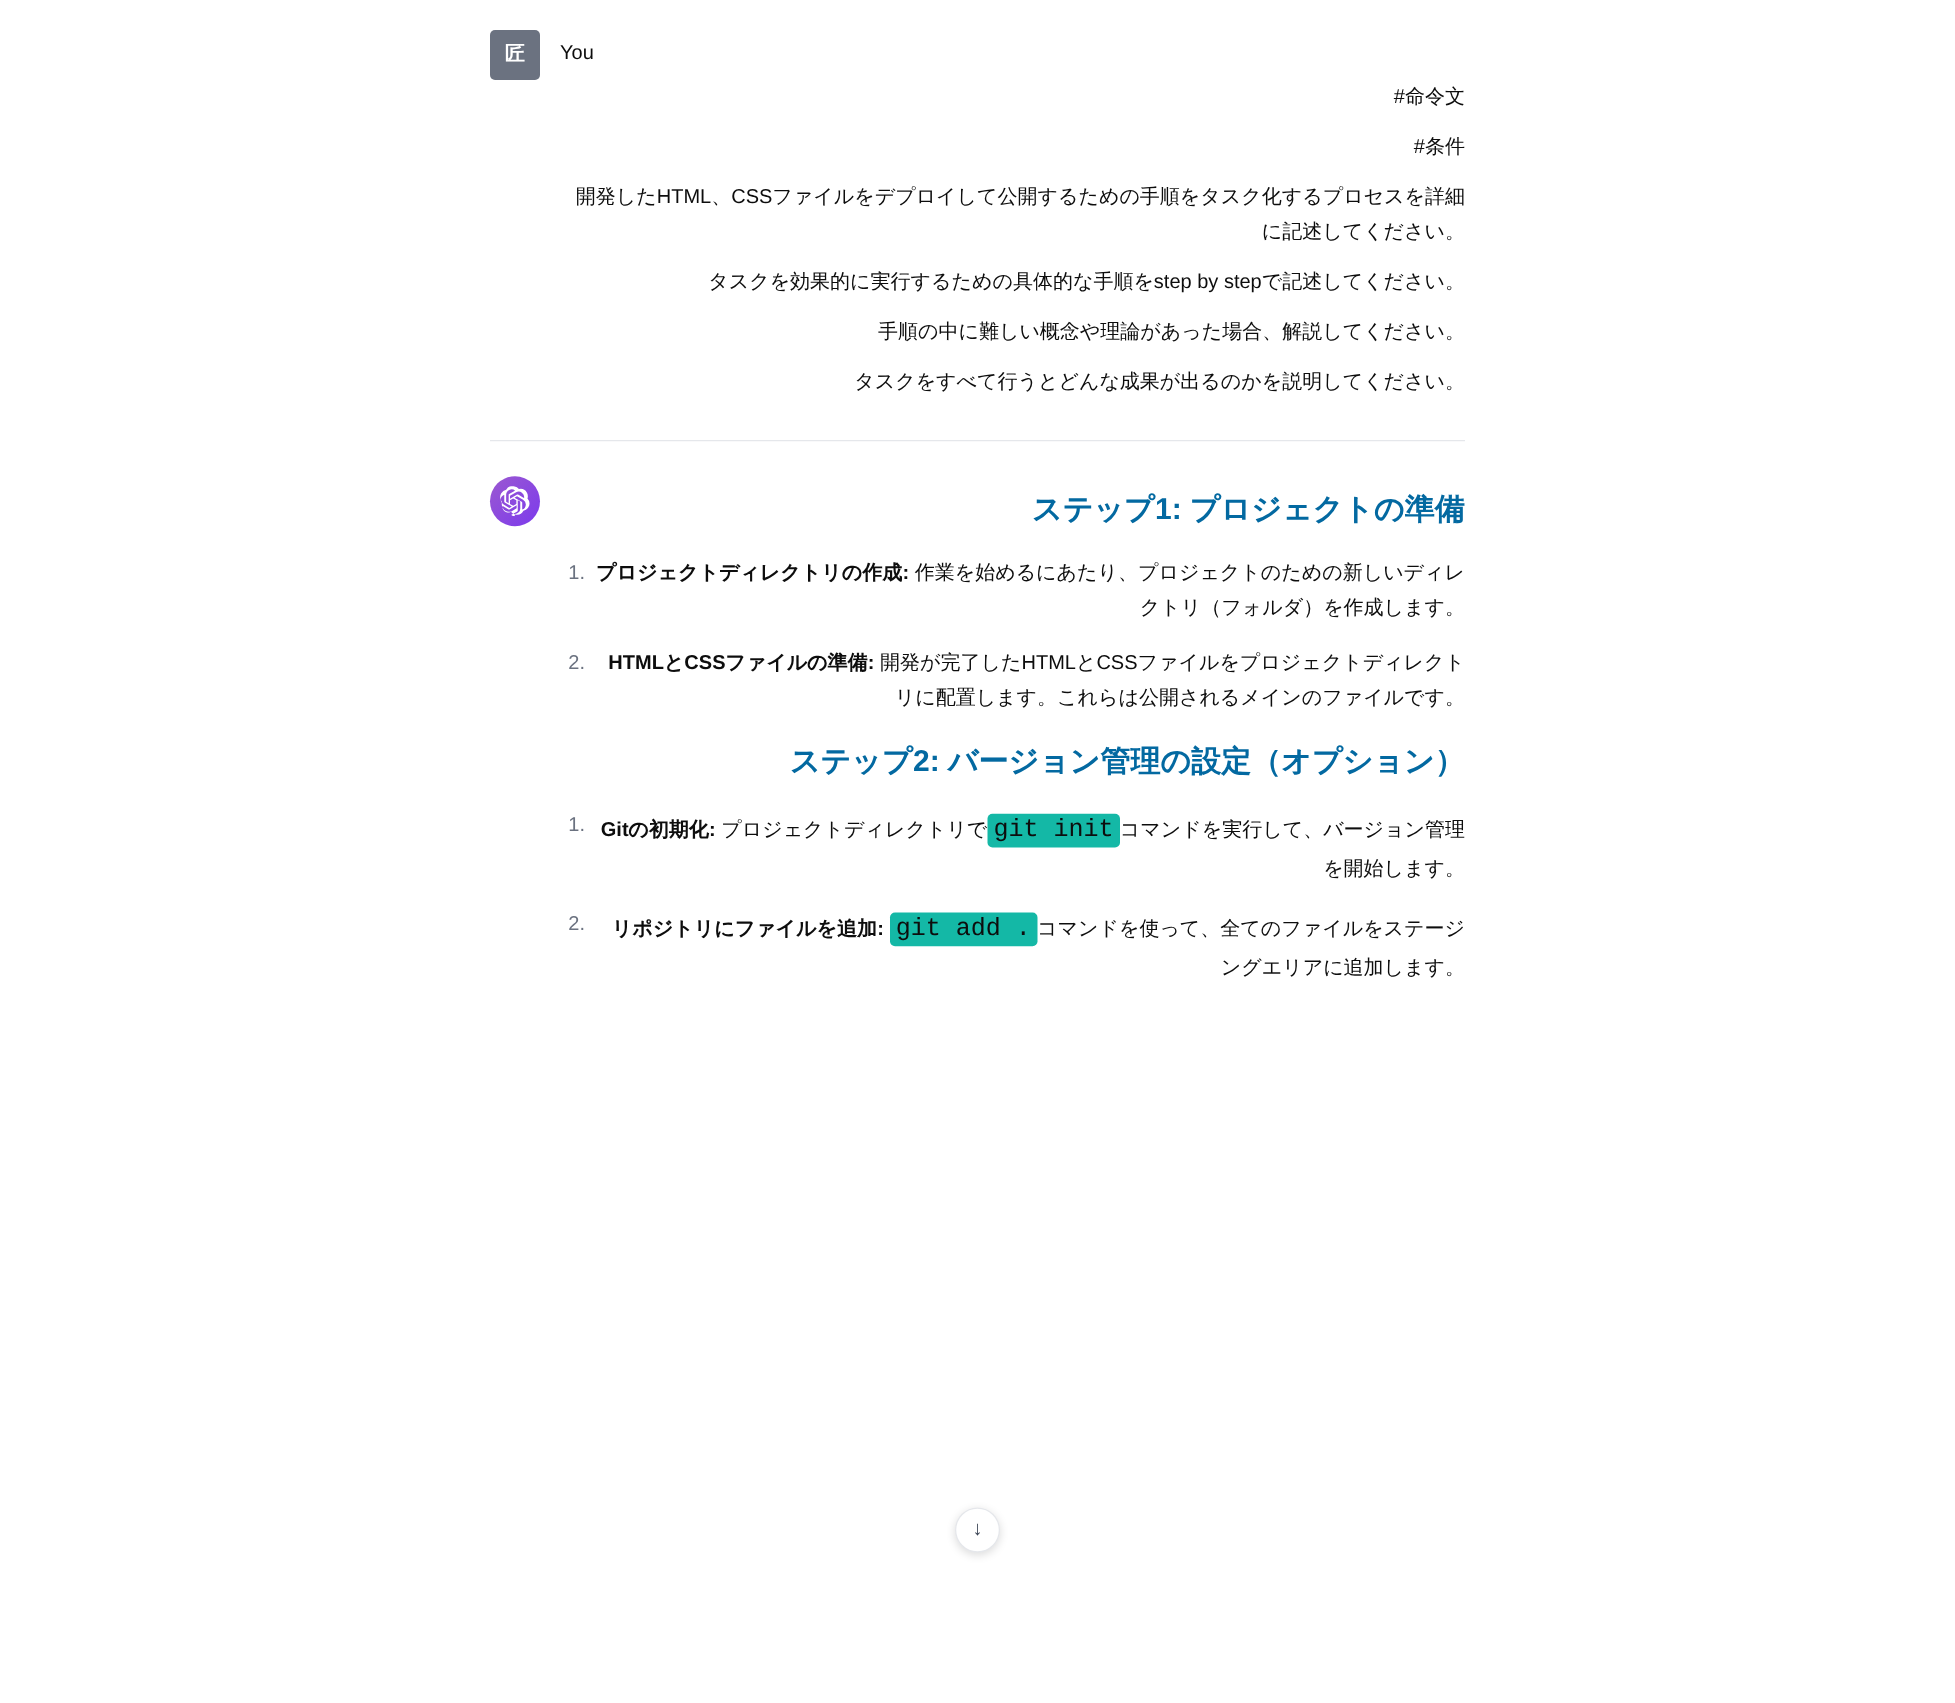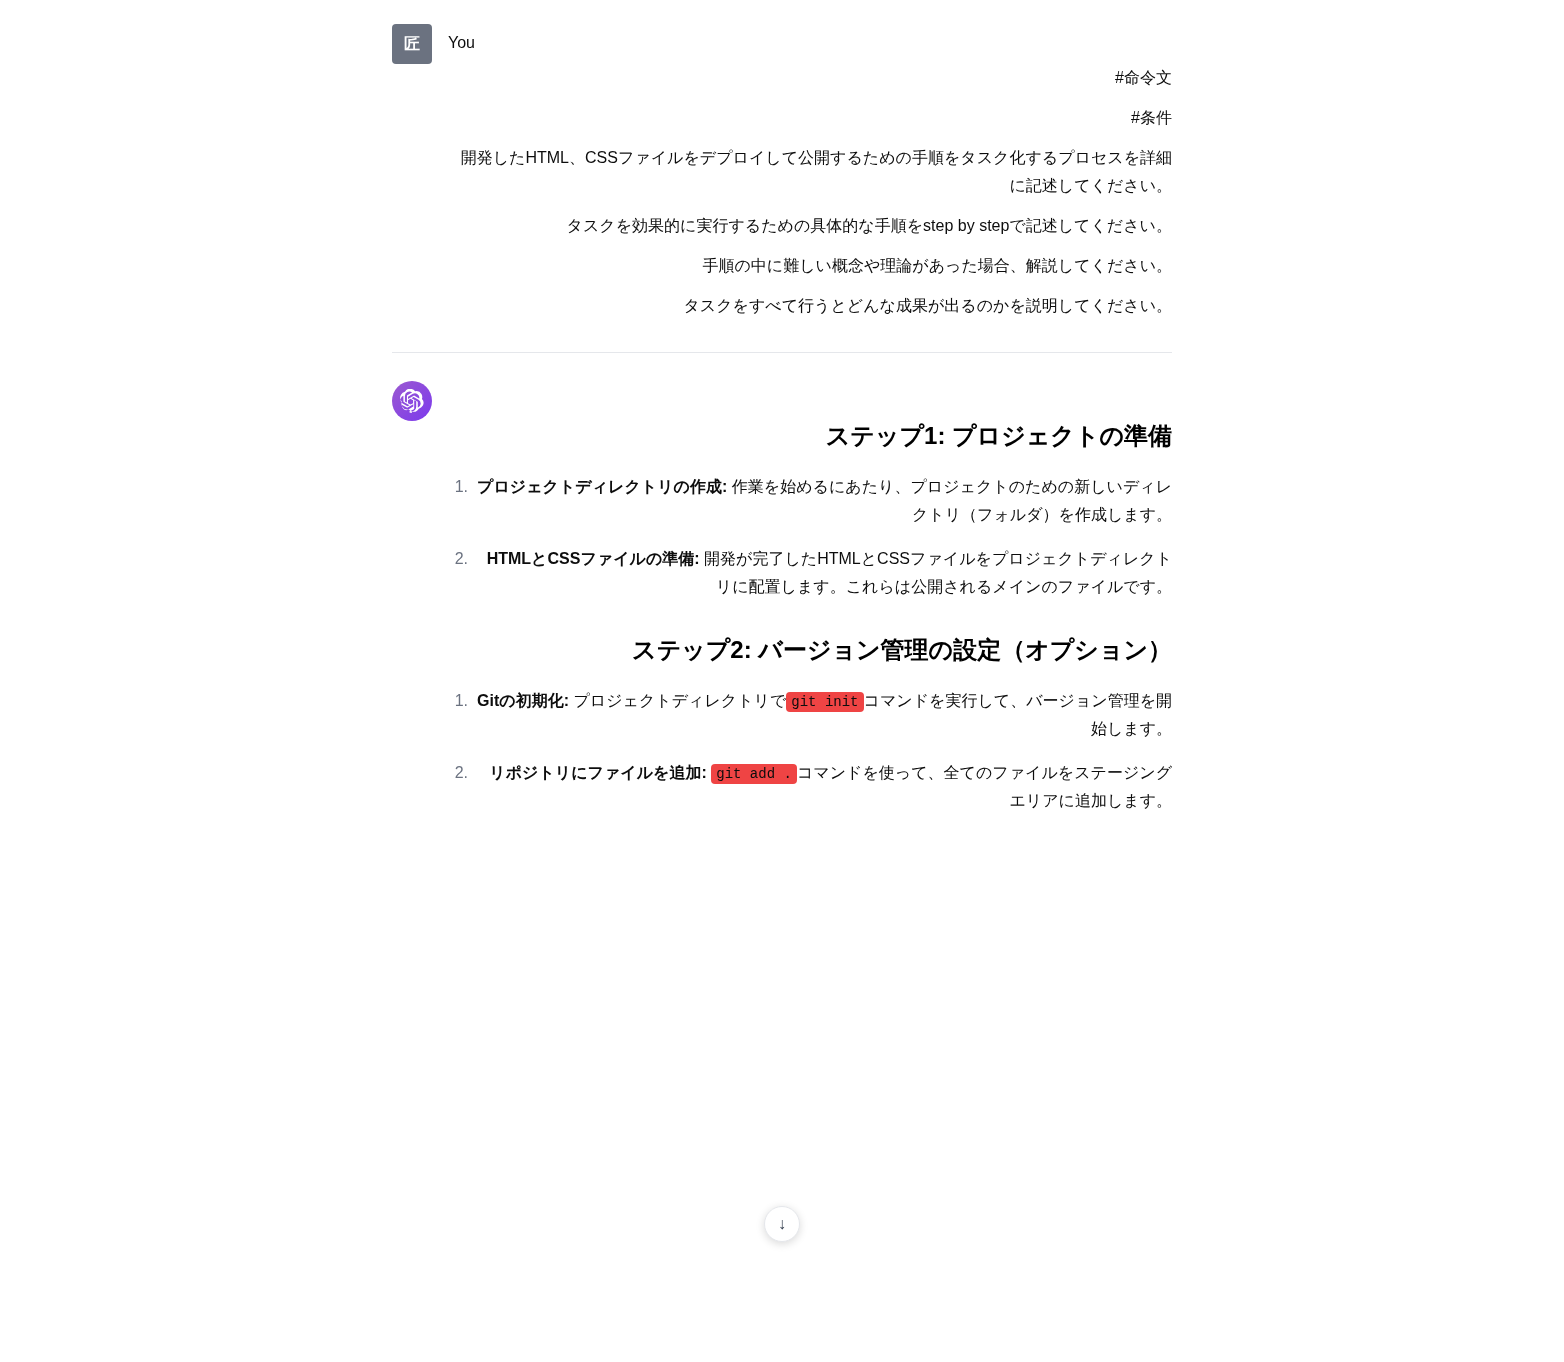--- a/index.html
+++ b/index.html
@@ -85,23 +85,22 @@
     }
 
     .message-text p:last-child {
       margin-bottom: 0;
       font-family: Liberation Serif, serif;
     }
 
     .section-heading {
       font-size: 24px;
       font-weight: 700;
-      margin-top: 28px;
       margin-bottom: 16px;
-      color: #000000;
+      color: #0369a1;
     }
 
     .numbered-list {
       list-style: none;
       margin: 0;
       padding: 0;
       counter-reset: list-counter;
     }
 
     .numbered-list li {
@@ -127,24 +126,24 @@
       flex: 1;
     }
 
     .list-item-content strong {
       font-weight: 700;
       margin-top: 32px;
     }
 
     code {
       font-family: 'SFMono-Regular', Consolas, 'Liberation Mono', Menlo, monospace;
-      background-color: #ef4444;
+      background-color: #14b8a6;
       padding: 2px 5px;
       border-radius: 4px;
-      font-size: 14px;
+      font-size: 20px;
     }
 
     .scroll-down-btn {
       position: fixed;
       bottom: 120px;
       left: 50%;
       transform: translateX(-50%);
       width: 36px;
       height: 36px;
       border-radius: 50%;

